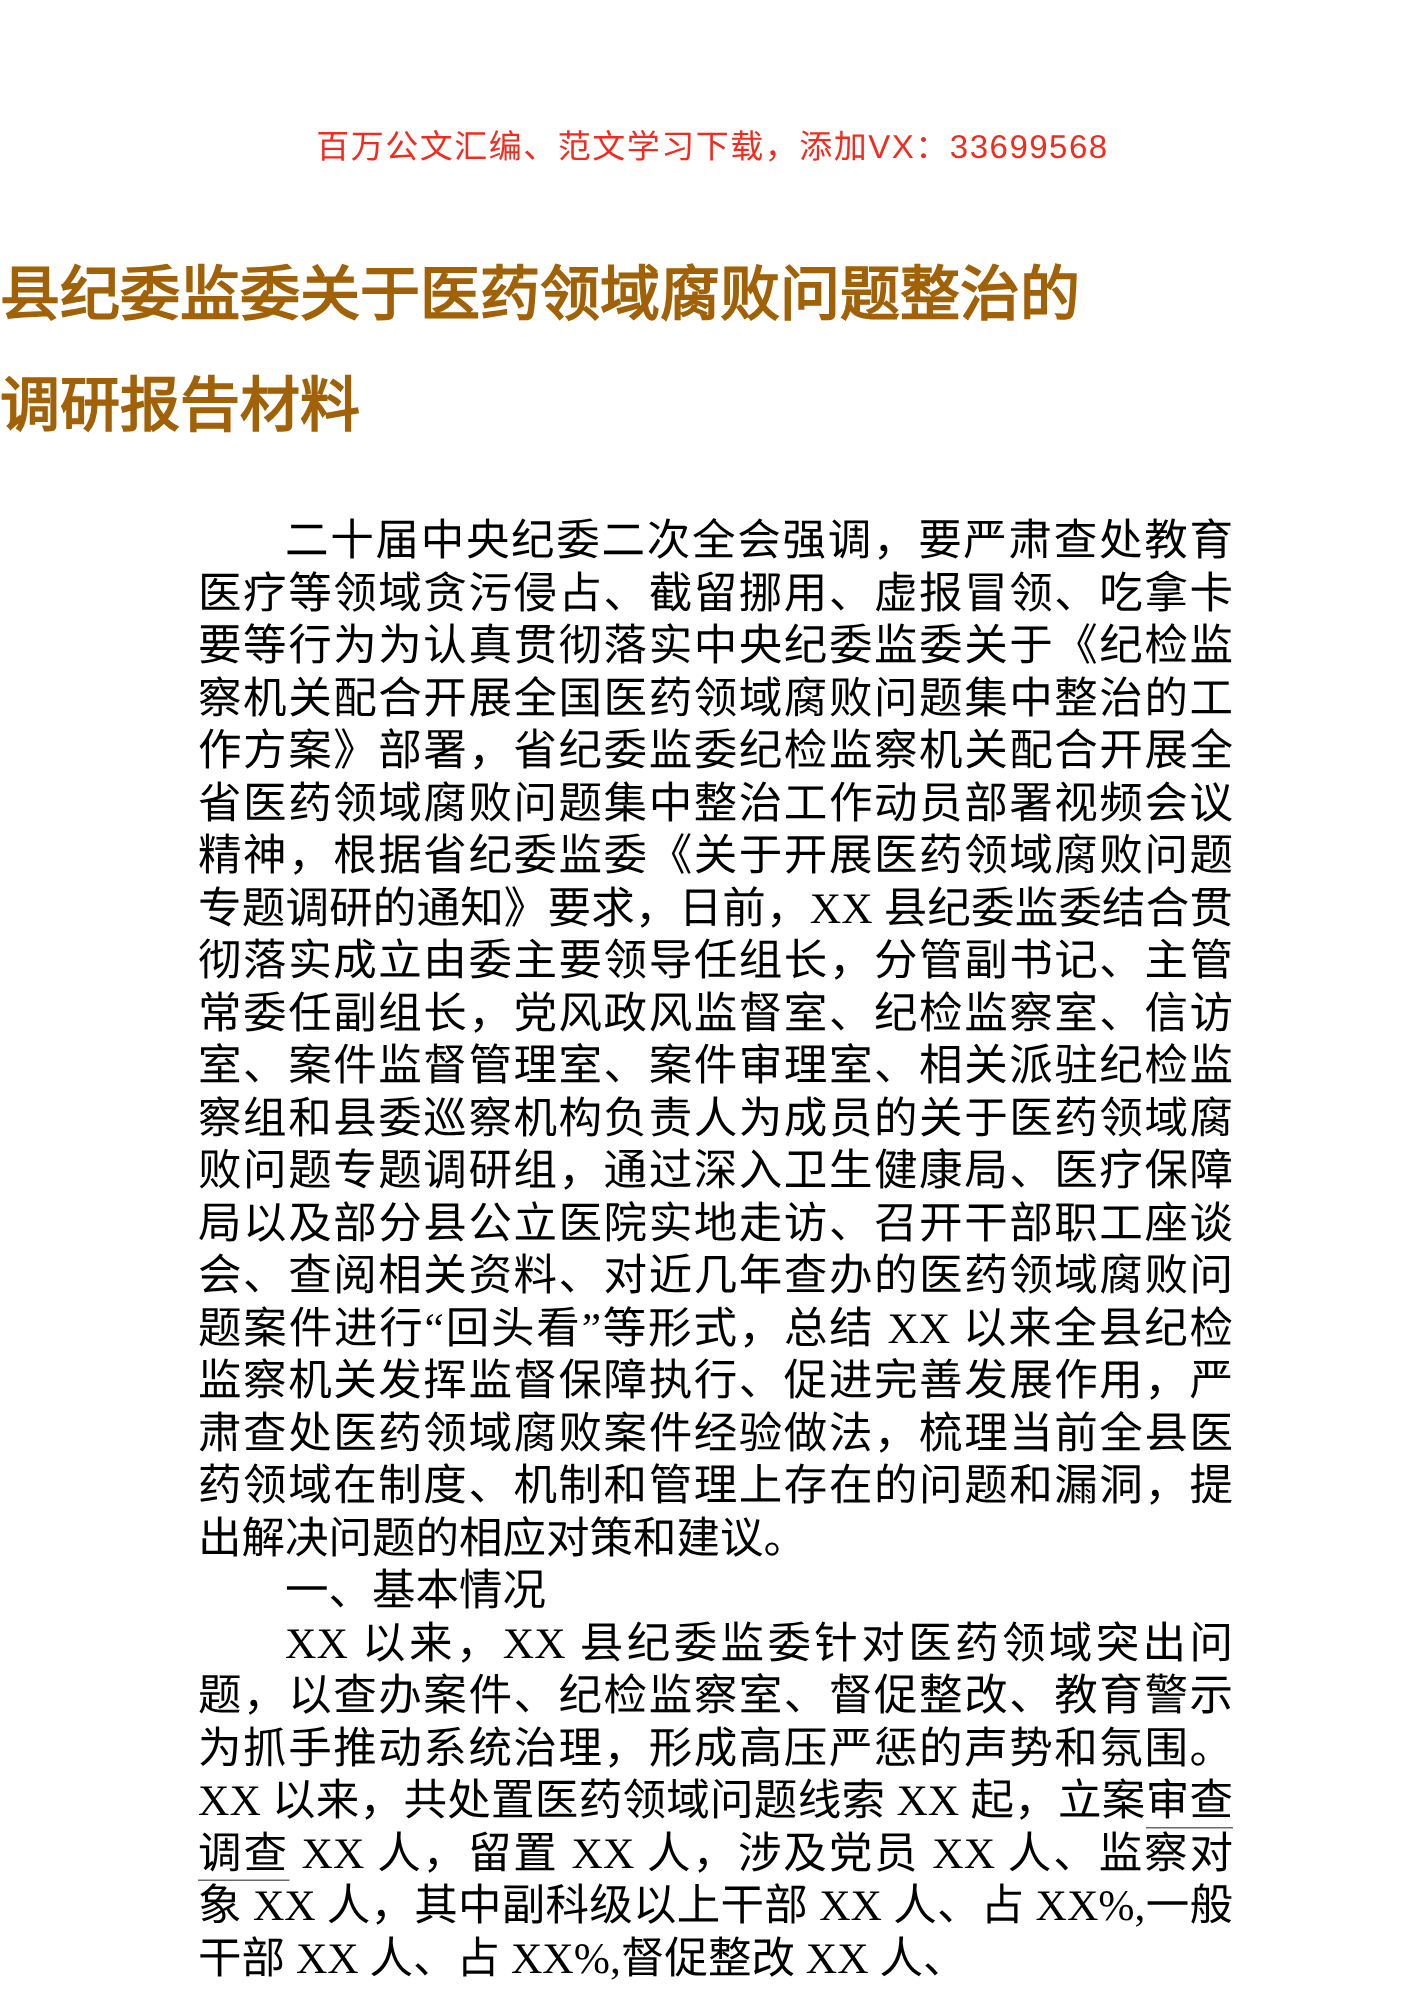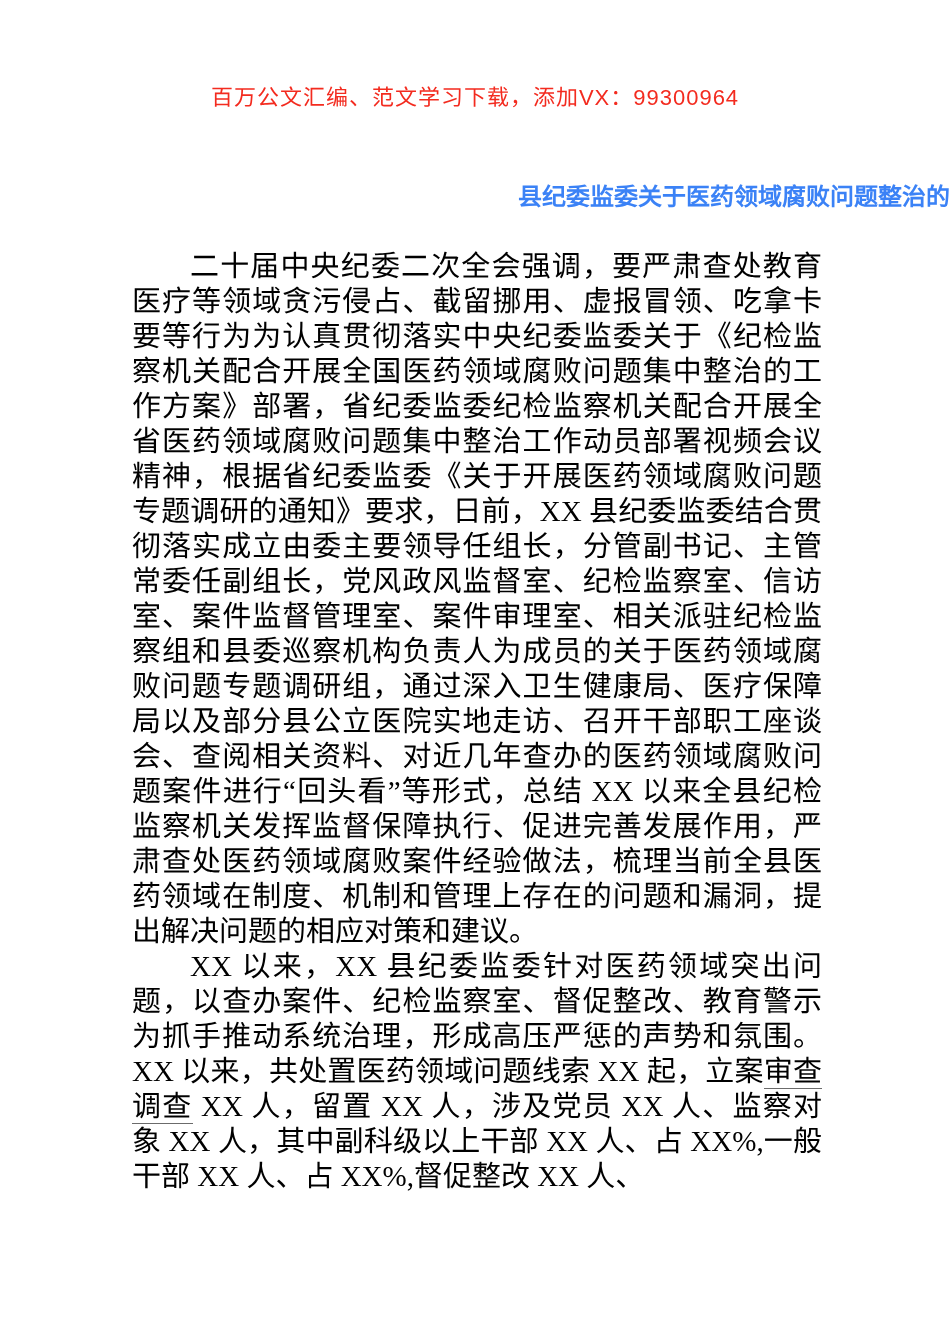--- a/index.html
+++ b/index.html
@@ -21,30 +21,30 @@
     text-align: center;
     font-family: "Liberation Sans", sans-serif;
     font-size: 22px;
     line-height: 28px;
     color: #f32b1f;
     letter-spacing: 1px;
   }
   
   .doc-title {
     margin-top: 48px;
-    text-align: right;
+    text-align: left;
     font-family: "Liberation Sans", sans-serif;
     font-weight: 600;
-    font-size: 24px;
+    font-size: 40px;
     line-height: 74px;
-    color: #3b82f6;
+    color: #a16207;
   }
   
   .doc-body {
-    margin: 15px 128px 0 132px;
+    margin: 36px 128px 0 132px;
     font-family: "Liberation Serif", serif;
     font-size: 29px;
     line-height: 35px;
     color: #000000;
     text-align: justify;
     text-justify: inter-ideograph;
   }
   .doc-body p {
     margin: 0;
     padding: 0;
@@ -57,24 +57,26 @@
   .grammar-underline {
     border-bottom: 1.5px solid #6b6b6b;
     padding-bottom: 1px;
   }
 </style>
 </head>
 <body>
 
 <div class="page">
 
-  <div class="promo">百万公文汇编、范文学习下载，添加VX：99300964</div>
+  <div class="promo">百万公文汇编、范文学习下载，添加VX：33699568</div>
 
   <div class="doc-title">
     <div>县纪委监委关于医药领域腐败问题整治的</div>
+    <div>调研报告材料</div>
   </div>
 
   <div class="doc-body">
     <p>二十届中央纪委二次全会强调，要严肃查处教育医疗等领域贪污侵占、截留挪用、虚报冒领、吃拿卡要等行为为认真贯彻落实中央纪委监委关于《纪检监察机关配合开展全国医药领域腐败问题集中整治的工作方案》部署，省纪委监委纪检监察机关配合开展全省医药领域腐败问题集中整治工作动员部署视频会议精神，根据省纪委监委《关于开展医药领域腐败问题专题调研的通知》要求，日前，XX 县纪委监委结合贯彻落实成立由委主要领导任组长，分管副书记、主管常委任副组长，党风政风监督室、纪检监察室、信访室、案件监督管理室、案件审理室、相关派驻纪检监察组和县委巡察机构负责人为成员的关于医药领域腐败问题专题调研组，通过深入卫生健康局、医疗保障局以及部分县公立医院实地走访、召开干部职工座谈会、查阅相关资料、对近几年查办的医药领域腐败问题案件进行“回头看”等形式，总结 XX 以来全县纪检监察机关发挥监督保障执行、促进完善发展作用，严肃查处医药领域腐败案件经验做法，梳理当前全县医药领域在制度、机制和管理上存在的问题和漏洞，提出解决问题的相应对策和建议。</p>
+    <p class="section-heading">一、基本情况</p>
     <p><span>XX 以来，XX 县纪委监委针对医药领域突出问题，以查办案件、纪检监察室、督促整改、教育警示为抓手推动系统治理，形成高压严惩的声势和氛围。XX 以来，共处置医药领域问题线索 XX 起，立案</span><span class="grammar-underline">审查调查</span><span> XX 人，留置 XX 人，涉及党员 XX 人、监察对象 XX 人，其中副科级以上干部 XX 人、占 XX%,一般干部 XX 人、占 XX%,督促整改 XX 人、</span></p>
   </div>
 
 </div>
 
 </body></html>

